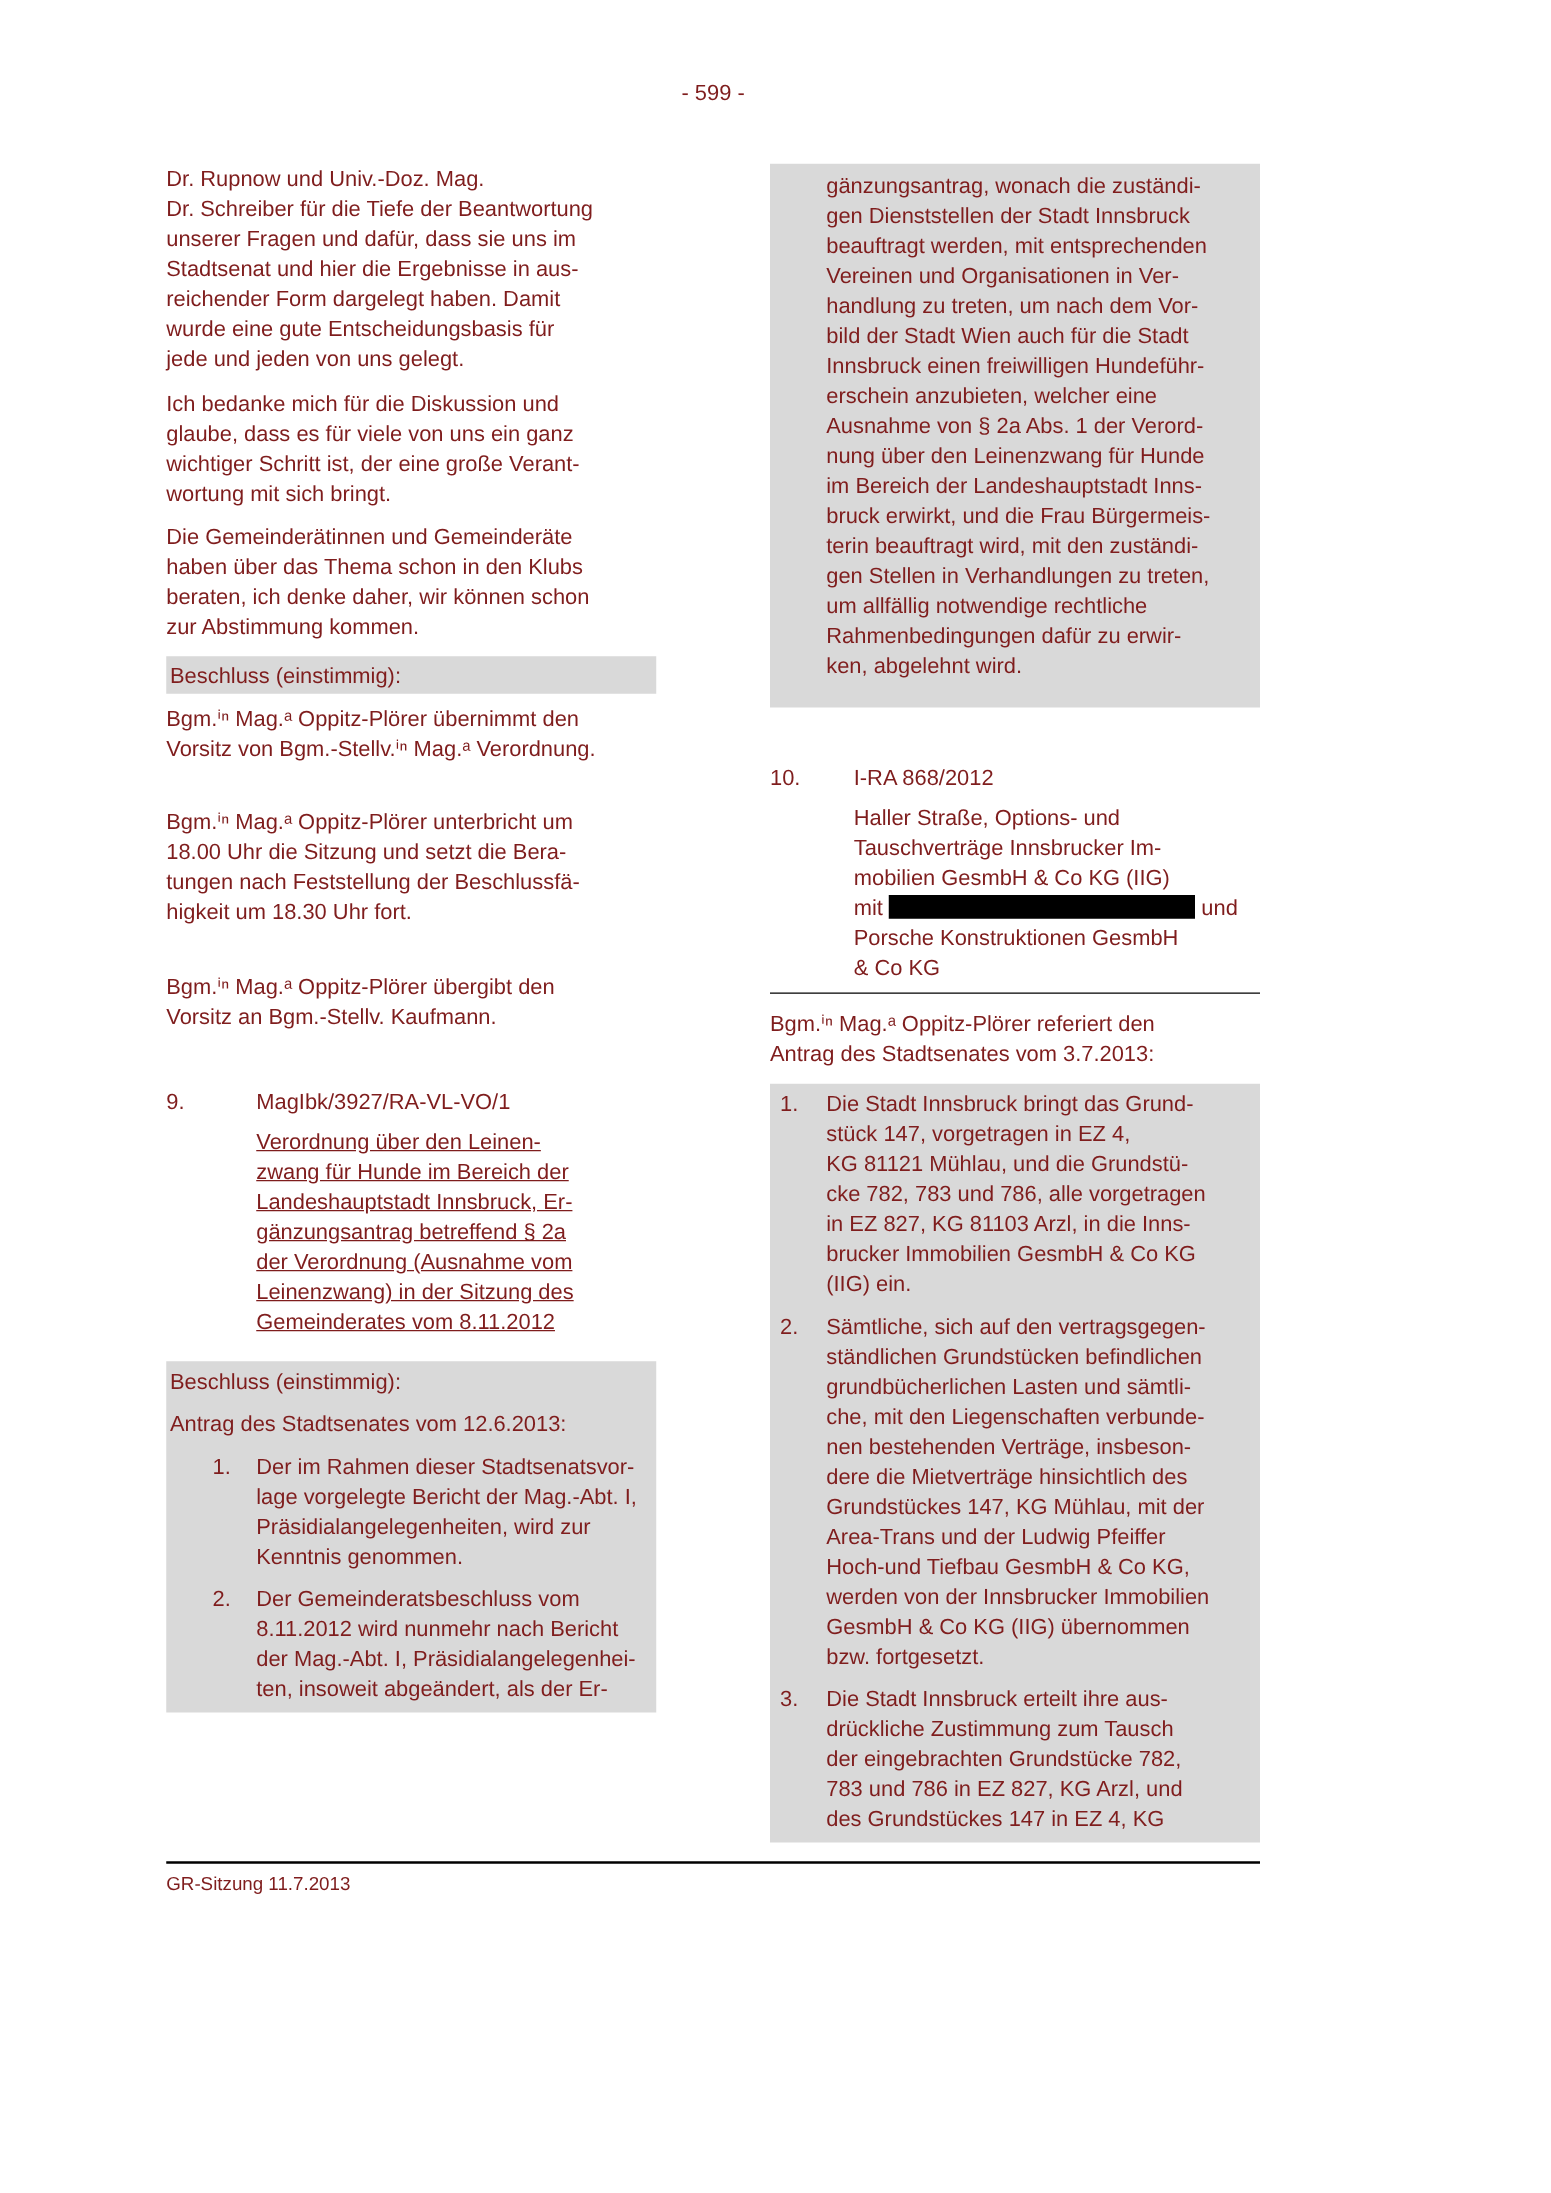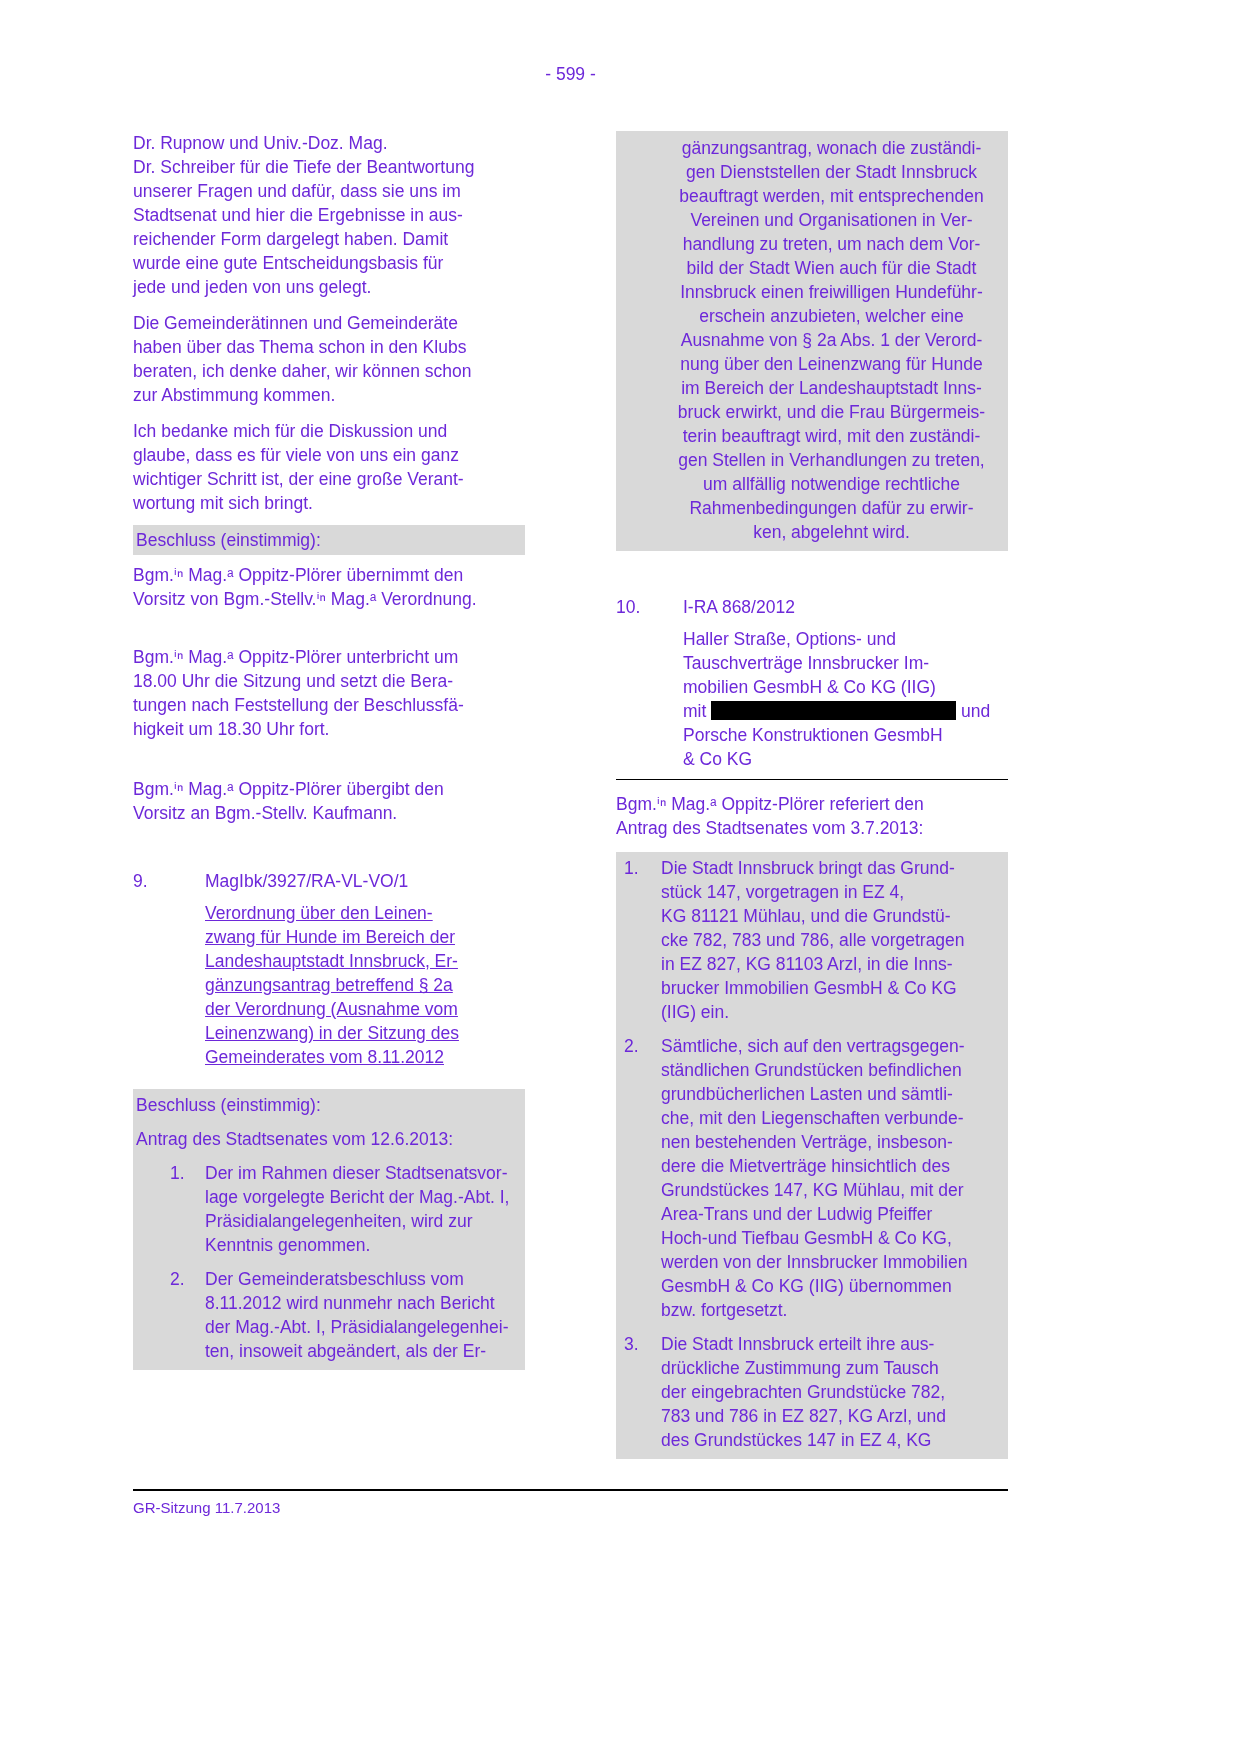--- a/index.html
+++ b/index.html
@@ -1,21 +1,21 @@
 <!DOCTYPE html>
 <html style="--highlight: #d9d9d9; --redaction: #000000;"><head>
 <meta charset="utf-8">
 <style>
   * { margin:0; padding:0; box-sizing:border-box; }
   html,body { background:#ffffff; }
   .page {
     position:relative;
     width:1241px; height:1754px;
     background:#ffffff;
-    color:#6d28d9;
+    color:#7f1d1d;
     font-family:"Liberation Sans","DejaVu Sans",sans-serif;
     font-size:17.5px;
     line-height:24px;
     overflow:hidden;
   }
   .page-number {
     position:absolute; top:62px; left:133px; width:875px;
     text-align:center;
   }
   .columns {
@@ -29,21 +29,21 @@
   .mb10 { margin-bottom:10px; }
   .mb12 { margin-bottom:12px; }
   .mb20 { margin-bottom:20px; }
   .mb34 { margin-bottom:34px; }
   .mb36 { margin-bottom:36px; }
   .mb38 { margin-bottom:38px; }
   .mb44 { margin-bottom:44px; }
 
   .hl { background:var(--highlight,#d9d9d9); padding:3px 4px 3px 3px; }
   .hl-block { background:var(--highlight,#d9d9d9); padding:4px 0 7px 0; }
-  .hl-block.cont { padding:5px 6px 7px 45px; white-space:pre-line;text-align:center; }
+  .hl-block.cont { padding:5px 6px 22px 45px; white-space:pre-line; }
 
   .agenda-heading { display:flex; }
   .num-l { width:72px; flex:none; }
   .num-r { width:67px; flex:none; }
   .subject-l { margin-left:72px;text-decoration:underline; }
   .subject-r { margin-left:67px; }
 
   .list-item { display:flex; }
   .left-list  { padding-left:37px; }
   .left-list .li-num  { width:35px; flex:none; }
@@ -78,28 +78,28 @@
   <div class="columns">
 
     <div class="column">
       <p class="para mb12">Dr. Rupnow und Univ.-Doz. Mag.
 Dr. Schreiber für die Tiefe der Beantwortung
 unserer Fragen und dafür, dass sie uns im
 Stadtsenat und hier die Ergebnisse in aus-
 reichender Form dargelegt haben. Damit
 wurde eine gute Entscheidungsbasis für
 jede und jeden von uns gelegt.</p>
+      <p class="para mb10">Ich bedanke mich für die Diskussion und
+glaube, dass es für viele von uns ein ganz
+wichtiger Schritt ist, der eine große Verant-
+wortung mit sich bringt.</p>
       <p class="para mb12">Die Gemeinderätinnen und Gemeinderäte
 haben über das Thema schon in den Klubs
 beraten, ich denke daher, wir können schon
 zur Abstimmung kommen.</p>
-      <p class="para mb10">Ich bedanke mich für die Diskussion und
-glaube, dass es für viele von uns ein ganz
-wichtiger Schritt ist, der eine große Verant-
-wortung mit sich bringt.</p>
 
       <div class="hl mb8">
         <span class="para">Beschluss (einstimmig):</span>
       </div>
 
       <p class="para mb34">Bgm.ⁱⁿ Mag.ᵃ Oppitz-Plörer übernimmt den
 Vorsitz von Bgm.-Stellv.ⁱⁿ Mag.ᵃ Verordnung.</p>
       <p class="para mb36">Bgm.ⁱⁿ Mag.ᵃ Oppitz-Plörer unterbricht um
 18.00 Uhr die Sitzung und setzt die Bera-
 tungen nach Feststellung der Beschlussfä-

